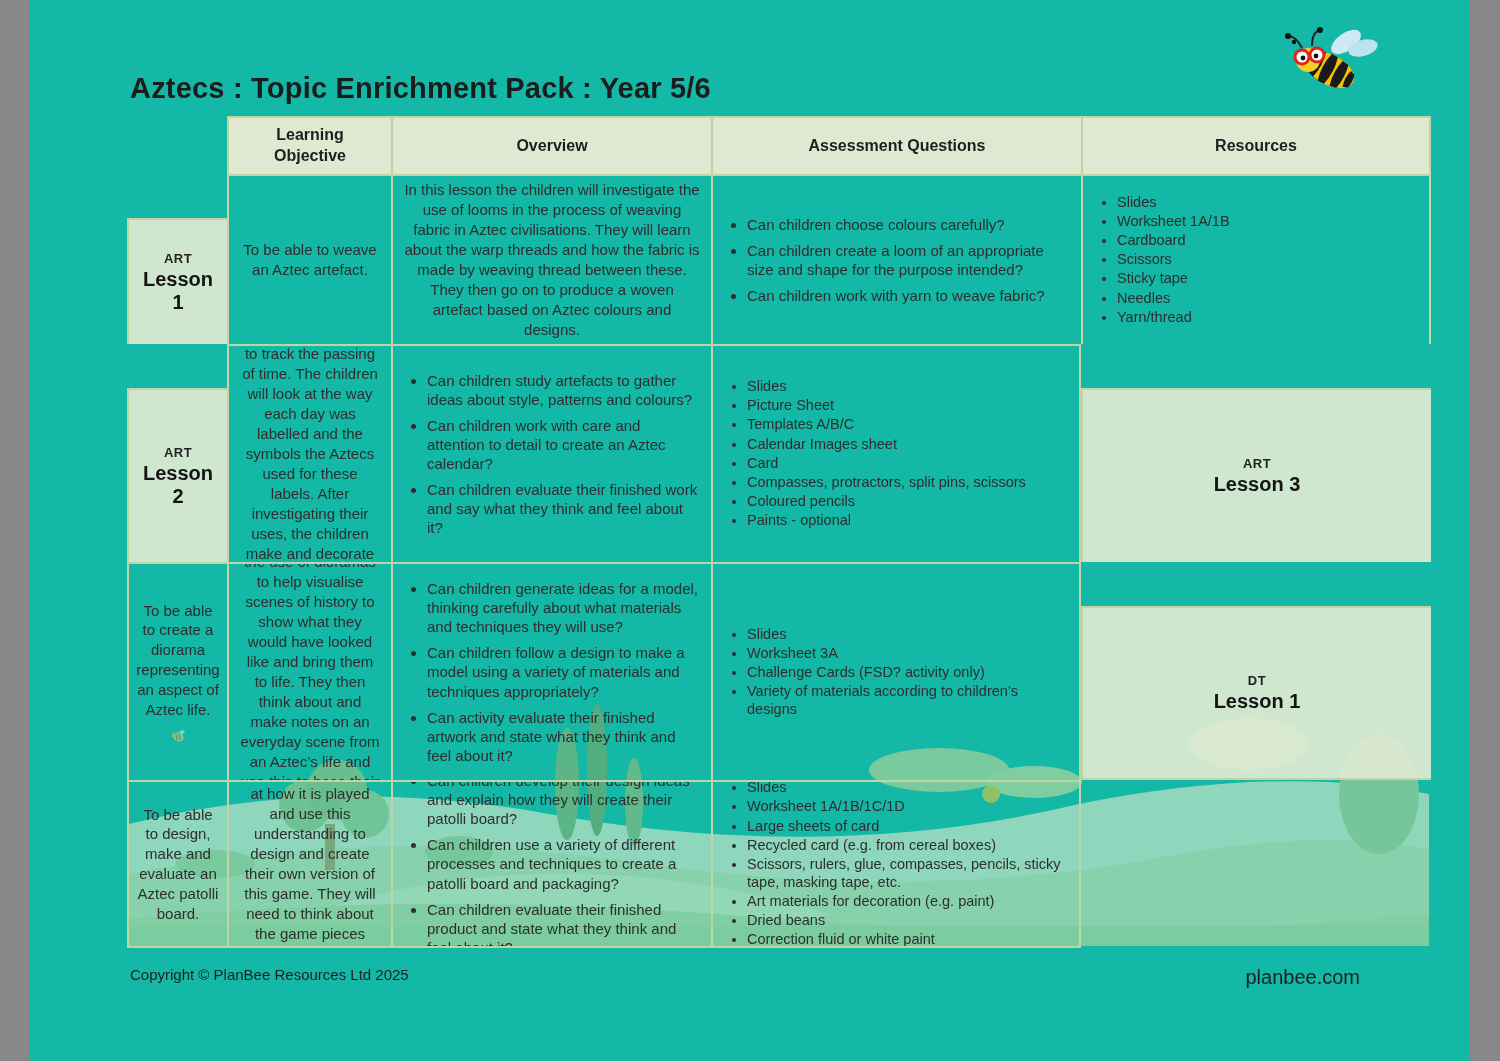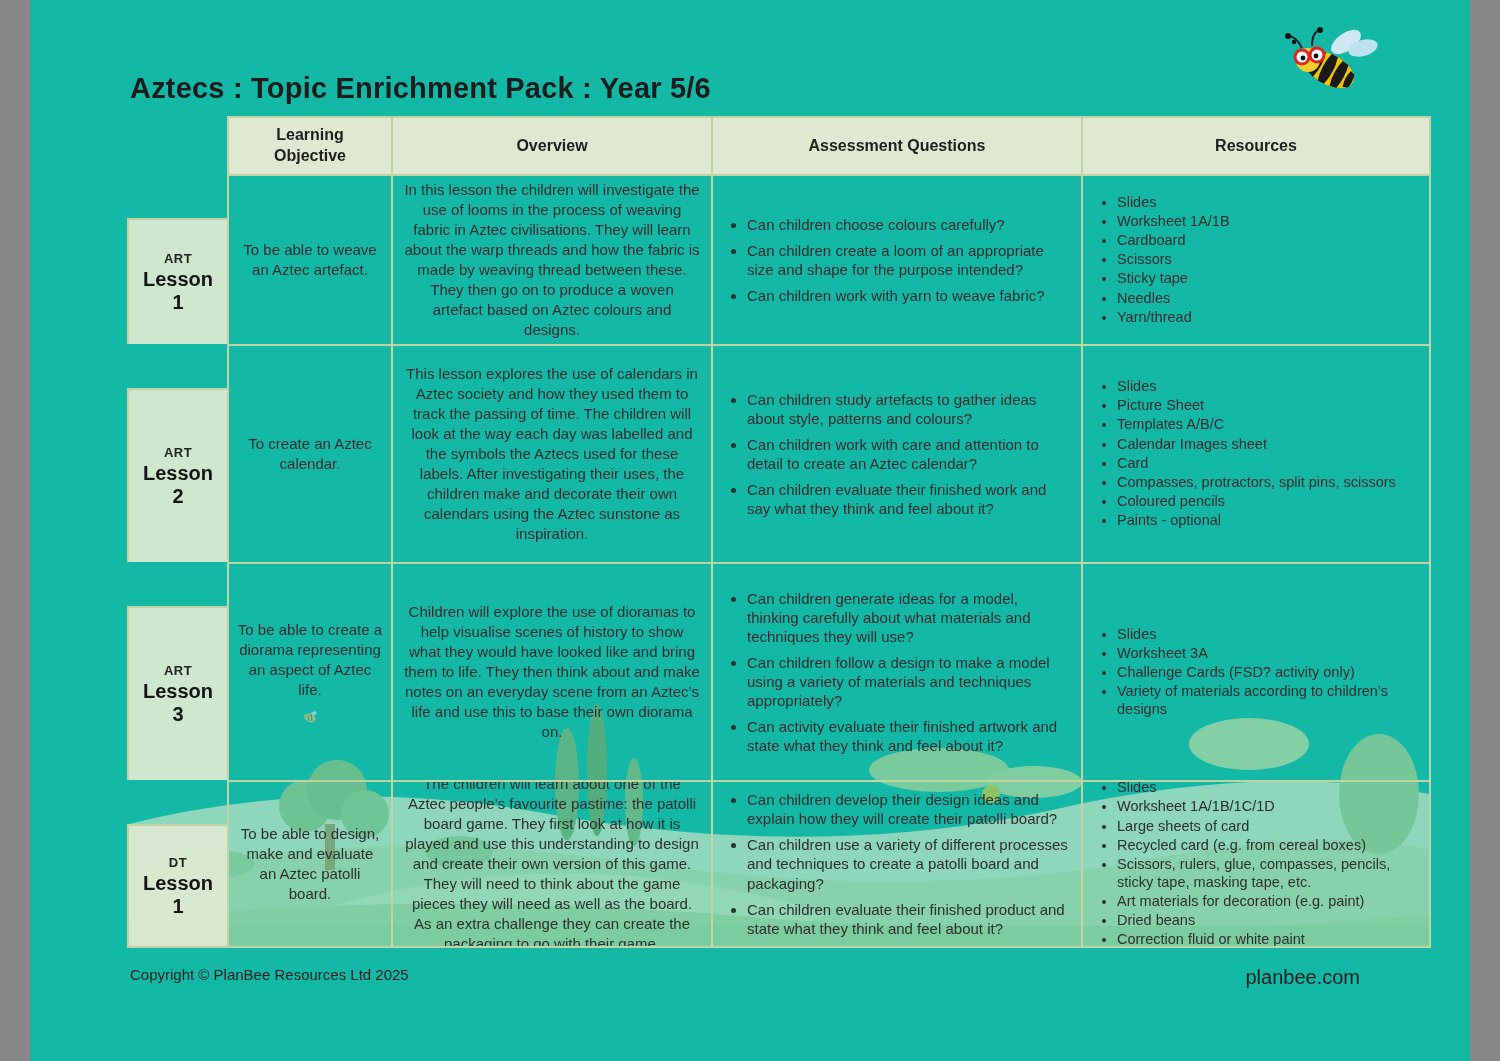--- a/index.html
+++ b/index.html
@@ -173,23 +173,20 @@
           <li>Sticky tape</li>
           <li>Needles</li>
           <li>Yarn/thread</li>
         </ul>
     </div>
 
     <div class="cell lcell">
       <div class="subject">ART</div>
       <div class="lesson">Lesson 2</div>
     </div>
-    <div class="cell objective">
-      <div>To create an Aztec calendar.</div>
-    </div>
     <div class="cell overview">
       <div>This lesson explores the use of calendars in Aztec society and how they used them to track the passing of time. The children will look at the way each day was labelled and the symbols the Aztecs used for these labels. After investigating their uses, the children make and decorate their own calendars using the Aztec sunstone as inspiration.</div>
     </div>
     <div class="cell bullets questions">
       <ul>
           <li>Can children study artefacts to gather ideas about style, patterns and colours?</li>
           <li>Can children work with care and attention to detail to create an Aztec calendar?</li>
           <li>Can children evaluate their finished work and say what they think and feel about it?</li>
         </ul>
     </div>

